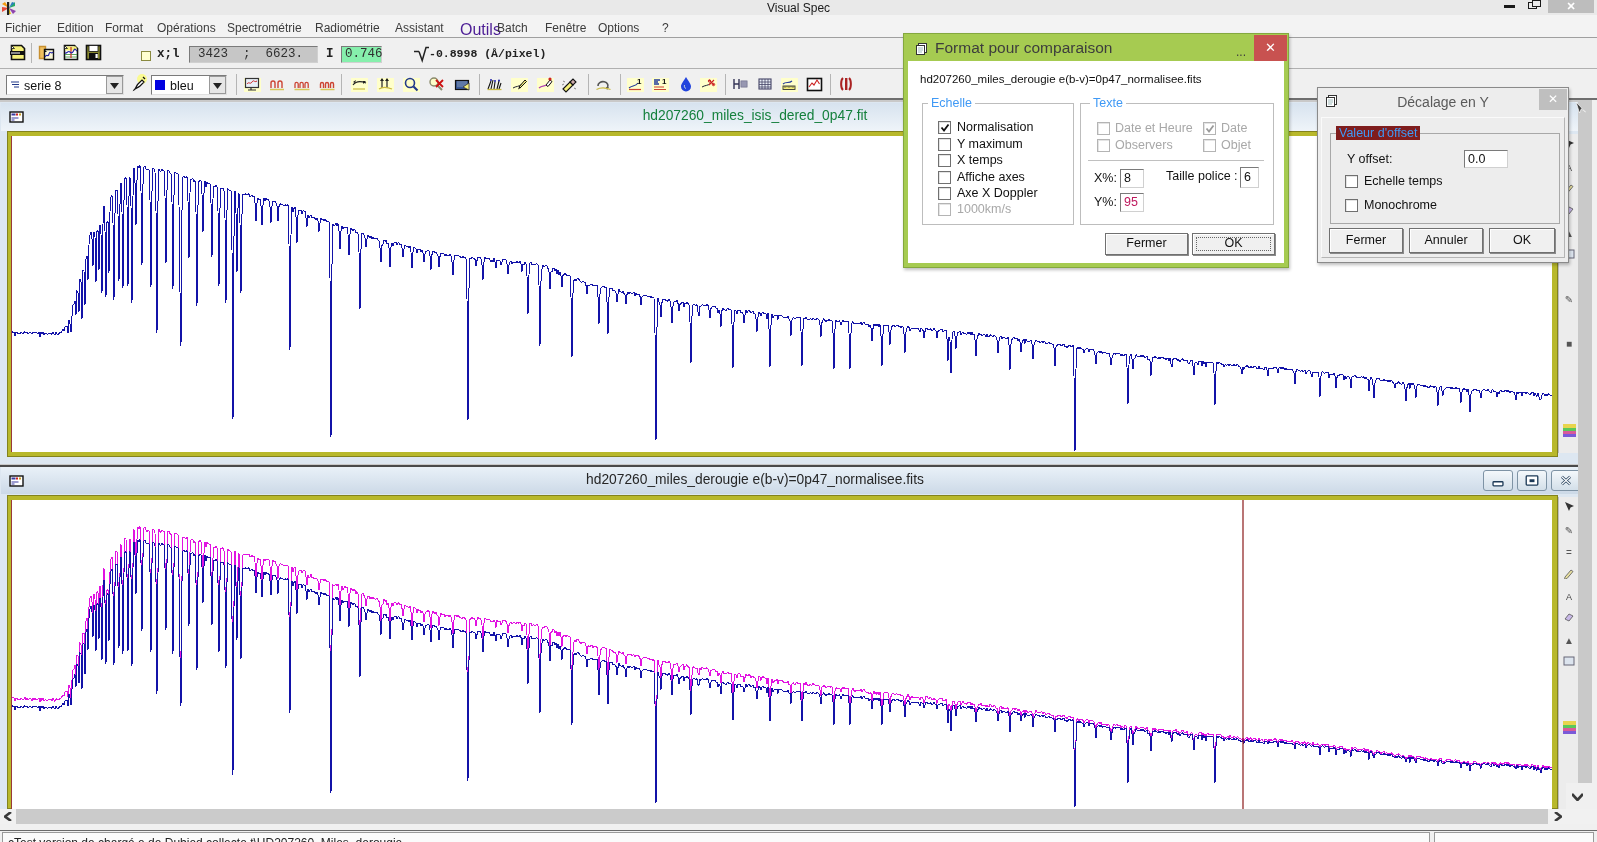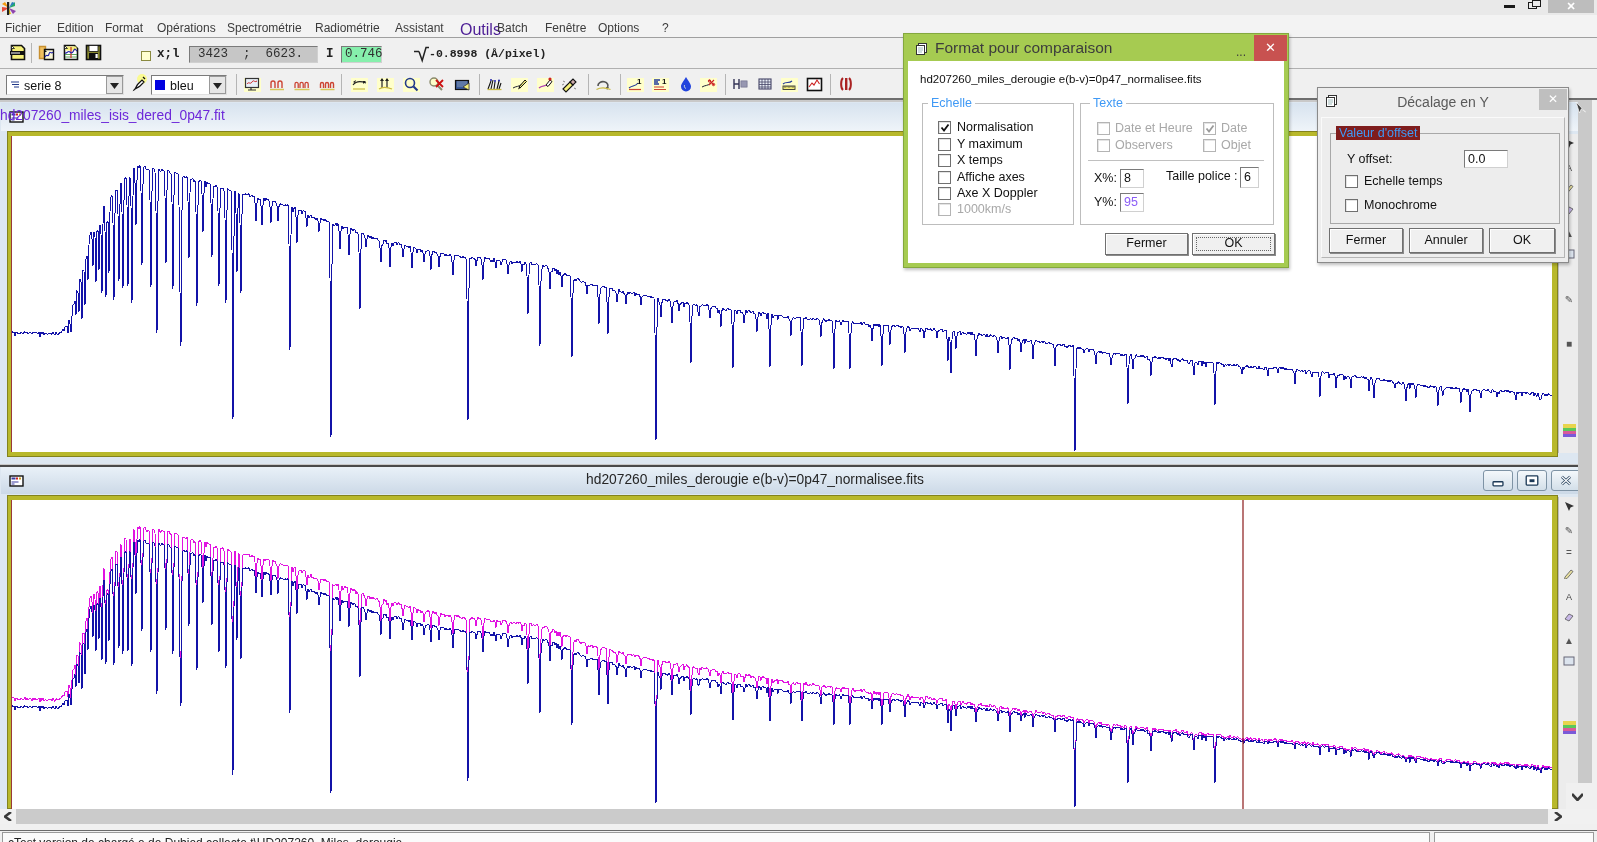--- a/index.html
+++ b/index.html
@@ -10,20 +10,21 @@
     <div class="abs" style="left:0;top:0;width:1597px;height:15px;background:#e9e9e9"></div>
     <div class="abs" style="left:2px;top:1px"><svg width="14" height="13" viewBox="0 0 14 13">
 <polygon points="7,6 0,2 3,0" fill="#f39c12"></polygon>
 <polygon points="7,6 0,10 0,5" fill="#e74c3c"></polygon>
 <polygon points="7,6 13,0 13,4" fill="#27ae60"></polygon>
 <polygon points="7,6 14,9 11,12" fill="#8e44ad"></polygon>
 <polygon points="7,6 10,0 13,1" fill="#2980b9"></polygon>
 <polygon points="7,6 9,12 5,12" fill="#f1c40f"></polygon>
 <rect x="5" y="0" width="2.2" height="13" fill="#222"></rect>
       </svg></div>
+    <div class="abs" style="left:0;top:1px;width:1597px;text-align:center;font-size:12px;color:#1a1a1a">Visual Spec</div>
     <div class="abs" style="left:1504px;top:5px;width:11px;height:2.5px;background:#1a1a1a"></div>
     <div class="abs" style="left:1528px;top:2px;width:9px;height:7px;border:1.5px solid #1a1a1a;box-sizing:border-box;background:#e9e9e9"></div>
     <div class="abs" style="left:1532px;top:0px;width:9px;height:7px;border:1.5px solid #1a1a1a;box-sizing:border-box;background:#e9e9e9"></div>
     <div class="abs" style="left:1548px;top:0;width:46px;height:13px;background:#bdbdbd;color:#fff;text-align:center;font-size:11px;line-height:12px;font-weight:bold">✕</div>
     <div class="abs" style="left:0;top:15px;width:1597px;height:22px;background:#f3f3f3;border-bottom:1px solid #9f9f9f"></div>
     <div class="abs" style="left:5px;top:21px;font-size:12px;color:#3c3c3c">Fichier</div>
     <div class="abs" style="left:57px;top:21px;font-size:12px;color:#3c3c3c">Edition</div>
     <div class="abs" style="left:105px;top:21px;font-size:12px;color:#3c3c3c">Format</div>
     <div class="abs" style="left:157px;top:21px;font-size:12px;color:#3c3c3c">Opérations</div>
     <div class="abs" style="left:227px;top:21px;font-size:12px;color:#3c3c3c">Spectrométrie</div>
@@ -227,21 +228,21 @@
     <div class="abs" style="left:1592px;top:100px;width:5px;height:712px;background:#f0f0f0"></div>
     <div class="abs" style="left:0;top:102px;width:1581px;height:362px;background:#dde7f1"></div>
     <div class="abs" style="left:1px;top:103px;width:1579px;height:28px;background:linear-gradient(#d7e3ef,#eff4f9)"></div>
     <div class="abs" style="left:9px;top:109px"><svg width="15" height="15" viewBox="0 0 15 15">
         <rect x="1" y="3" width="13" height="10" fill="#fff" stroke="#111" stroke-width="1.4"></rect>
         <rect x="2.5" y="4.5" width="4" height="2" fill="#3a3aa0"></rect>
         <rect x="7" y="4.5" width="2" height="2" fill="#cc2222"></rect>
         <rect x="10" y="4.5" width="2" height="2" fill="#caa022"></rect>
         <path d="M2.5 9h7M2.5 11h3" stroke="#3a3aa0" stroke-width="1.2"></path>
       </svg></div>
-    <div class="abs" style="left:0;top:108px;width:1510px;font-size:13.8px;color:#6d28d9">hd207260_miles_isis_dered_0p47.fit</div>
+    <div class="abs" style="left:0;top:108px;width:1510px;text-align:center;font-size:13.8px;color:#15803d">hd207260_miles_isis_dered_0p47.fit</div>
     <div class="abs" style="left:7px;top:131px;width:1551px;height:326px;background:#b8b82b;border:1px solid #83831d;box-sizing:border-box"></div>
     <div class="abs" style="left:12px;top:136px;width:1540px;height:316px;background:#fff">
       <svg width="1540" height="316" viewBox="12 136 1540 316" style="position:absolute;left:0;top:0">
         <polyline points="12,331.7 13,332.4 14,332.0 15,335.7 16,331.9 17,332.6 18,334.2 19,332.8 20,333.4 21,332.1 22,333.2 23,334.2 24,332.6 25,331.7 26,333.2 27,332.1 28,334.0 29,332.8 30,332.5 31,332.7 32,334.1 33,332.4 34,333.0 35,332.5 36,333.0 37,332.9 38,333.3 39,332.5 40,336.7 41,332.5 42,333.8 43,332.6 44,334.5 45,333.6 46,333.7 47,334.0 48,334.1 49,333.6 50,333.0 51,333.5 52,334.3 53,332.5 54,333.7 55,334.8 56,332.6 57,333.8 58,334.5 59,333.3 60,332.4 61,332.9 62,330.8 63,329.5 64,330.5 65,327.1 66,326.4 67,326.2 68,333.3 69,320.0 70,324.0 71,332.4 72,315.7 73,305.2 74,304.1 75,300.8 76,314.6 77,290.7 78,292.5 79,312.0 80,279.2 81,281.4 82,318.8 83,270.9 84,270.7 85,304.6 86,258.8 87,255.7 88,279.6 89,244.6 90,234.7 91,232.1 92,239.0 93,265.7 94,232.0 95,237.4 96,282.1 97,231.5 98,230.3 99,269.5 100,224.8 101,234.4 102,292.7 103,223.9 104,205.8 105,231.1 106,297.1 107,222.5 108,220.7 109,272.5 110,211.8 111,197.0 112,195.2 113,222.6 114,299.5 115,213.8 116,190.7 117,189.9 118,213.8 119,281.1 120,204.6 121,183.0 122,211.7 123,288.0 124,200.7 125,178.4 126,177.7 127,204.8 128,286.0 129,196.2 130,177.3 131,206.1 132,302.9 133,196.3 134,168.0 135,182.5 136,224.5 137,180.0 138,165.9 139,167.7 140,165.5 141,190.8 142,264.9 143,184.7 144,167.1 145,166.3 146,169.2 147,170.1 148,169.3 149,169.8 150,199.8 151,287.0 152,191.0 153,168.2 154,169.2 155,172.3 156,211.4 157,333.4 158,201.5 159,168.9 160,171.1 161,171.1 162,169.1 163,170.6 164,170.5 165,195.6 166,263.1 167,190.7 168,170.6 169,170.7 170,172.8 171,173.4 172,201.6 173,288.8 174,195.2 175,172.3 176,173.2 177,173.1 178,173.9 179,205.2 180,292.3 181,345.5 182,210.4 183,177.1 184,176.7 185,177.3 186,177.8 187,176.5 188,200.7 189,258.0 190,192.8 191,179.2 192,178.9 193,178.7 194,181.7 195,180.3 196,211.7 197,305.8 198,205.6 199,181.5 200,180.5 201,181.2 202,194.3 203,232.4 204,193.3 205,181.5 206,186.5 207,181.9 208,183.4 209,183.4 210,183.4 211,203.0 212,256.7 213,198.8 214,186.5 215,186.4 216,185.5 217,187.0 218,211.3 219,286.0 220,208.1 221,188.0 222,188.0 223,188.1 224,190.5 225,218.3 226,302.8 227,210.4 228,188.7 229,189.8 230,190.8 231,190.9 232,249.7 233,419.1 234,236.5 235,191.1 236,213.4 237,271.9 238,208.6 239,193.4 240,222.6 241,293.4 242,214.4 243,194.5 244,194.3 245,194.3 246,193.8 247,194.9 248,193.7 249,194.4 250,196.5 251,196.0 252,195.0 253,196.4 254,196.2 255,202.5 256,221.2 257,203.3 258,197.8 259,199.9 260,198.9 261,205.8 262,225.1 263,205.2 264,198.4 265,200.5 266,198.3 267,199.9 268,199.2 269,200.5 270,207.0 271,222.6 272,206.5 273,200.8 274,201.9 275,201.0 276,202.9 277,205.7 278,220.9 279,206.5 280,203.7 281,204.2 282,204.2 283,205.2 284,205.5 285,205.7 286,204.7 287,205.8 288,204.6 289,243.8 290,350.3 291,235.3 292,207.0 293,212.0 294,208.4 295,207.3 296,216.7 297,242.6 298,215.4 299,210.4 300,210.5 301,210.3 302,213.8 303,210.9 304,210.9 305,211.4 306,217.6 307,226.6 308,215.3 309,218.3 310,216.3 311,214.8 312,217.4 313,217.0 314,218.3 315,217.8 316,219.5 317,218.1 318,221.4 319,231.6 320,223.3 321,218.6 322,220.0 323,219.2 324,220.5 325,219.3 326,220.4 327,222.2 328,221.1 329,221.6 330,278.3 331,436.5 332,264.6 333,224.1 334,226.2 335,225.0 336,223.2 337,225.6 338,223.6 339,231.0 340,249.2 341,231.2 342,226.3 343,228.9 344,227.3 345,227.0 346,227.9 347,227.3 348,234.4 349,254.9 350,234.2 351,228.3 352,229.7 353,230.6 354,229.6 355,229.9 356,233.3 357,231.8 358,233.4 359,252.2 360,309.2 361,249.7 362,233.0 363,233.1 364,235.2 365,237.8 366,246.9 367,238.9 368,235.6 369,236.5 370,238.3 371,236.6 372,238.5 373,237.1 374,238.6 375,239.2 376,238.4 377,238.3 378,240.3 379,240.7 380,247.7 381,262.2 382,245.3 383,244.5 384,239.8 385,241.3 386,240.5 387,243.6 388,243.2 389,247.7 390,266.9 391,247.3 392,243.1 393,245.5 394,242.8 395,242.9 396,242.5 397,244.7 398,242.7 399,243.0 400,244.6 401,243.8 402,248.0 403,257.2 404,248.9 405,245.1 406,246.0 407,246.3 408,246.3 409,247.6 410,246.0 411,252.4 412,268.0 413,252.4 414,247.1 415,247.9 416,248.9 417,253.0 418,248.8 419,250.0 420,249.4 421,252.2 422,250.0 423,252.5 424,262.1 425,254.2 426,251.2 427,251.1 428,250.3 429,251.2 430,256.2 431,269.6 432,254.5 433,251.4 434,251.5 435,252.9 436,252.3 437,254.3 438,255.7 439,266.9 440,256.5 441,253.4 442,254.1 443,253.0 444,254.2 445,255.6 446,254.7 447,255.5 448,254.9 449,255.4 450,254.6 451,256.1 452,261.6 453,275.3 454,259.9 455,255.3 456,255.3 457,255.9 458,255.5 459,255.9 460,256.6 461,257.4 462,258.1 463,256.6 464,258.2 465,257.1 466,258.6 467,298.9 468,420.0 469,288.7 470,258.1 471,258.6 472,257.4 473,257.9 474,258.2 475,259.4 476,265.6 477,260.6 478,257.0 479,258.2 480,257.6 481,259.3 482,264.9 483,279.5 484,262.2 485,257.4 486,258.9 487,258.8 488,258.4 489,258.6 490,259.7 491,261.8 492,260.2 493,261.7 494,258.5 495,261.7 496,268.0 497,260.3 498,260.8 499,261.1 500,260.9 501,264.5 502,261.9 503,259.6 504,259.8 505,259.9 506,259.8 507,264.1 508,274.2 509,265.1 510,261.8 511,261.1 512,263.9 513,262.2 514,262.5 515,262.3 516,262.8 517,261.6 518,262.3 519,262.5 520,261.2 521,263.7 522,271.6 523,264.2 524,265.1 525,262.2 526,264.0 527,276.1 528,313.7 529,274.6 530,262.7 531,262.2 532,265.1 533,264.2 534,264.4 535,264.9 536,264.0 537,263.8 538,265.1 539,285.4 540,345.8 541,280.9 542,269.1 543,265.6 544,267.1 545,266.0 546,265.8 547,266.0 548,268.5 549,272.0 550,288.9 551,271.7 552,271.9 553,268.5 554,268.5 555,271.1 556,269.3 557,274.3 558,270.4 559,275.2 560,271.6 561,276.2 562,286.8 563,275.7 564,274.4 565,273.6 566,275.3 567,274.8 568,275.6 569,275.6 570,276.1 571,297.0 572,357.4 573,292.8 574,280.4 575,279.2 576,280.9 577,278.8 578,278.6 579,279.4 580,281.3 581,282.1 582,282.0 583,281.3 584,282.1 585,282.0 586,285.4 587,294.2 588,285.4 589,285.4 590,285.0 591,284.5 592,284.0 593,286.3 594,284.8 595,285.5 596,285.8 597,285.0 598,296.6 599,324.3 600,294.5 601,287.9 602,287.0 603,286.7 604,286.6 605,287.4 606,287.0 607,301.6 608,333.9 609,296.8 610,288.2 611,288.7 612,288.3 613,290.9 614,290.9 615,290.7 616,292.7 617,302.0 618,293.7 619,289.5 620,291.9 621,291.8 622,292.5 623,291.3 624,293.4 625,295.2 626,303.9 627,294.6 628,292.6 629,293.4 630,292.5 631,292.7 632,294.3 633,293.1 634,292.5 635,295.5 636,293.5 637,294.8 638,294.0 639,294.0 640,296.4 641,305.0 642,297.2 643,295.9 644,294.7 645,295.9 646,295.1 647,296.0 648,296.7 649,296.3 650,297.3 651,296.7 652,297.3 653,298.0 654,297.7 655,333.1 656,440.1 657,327.6 658,297.7 659,302.2 660,304.5 661,317.1 662,302.6 663,299.3 664,299.5 665,298.8 666,300.5 667,300.1 668,301.4 669,299.2 670,300.9 671,306.8 672,323.1 673,305.8 674,301.6 675,301.8 676,301.7 677,300.4 678,303.4 679,311.0 680,304.5 681,303.3 682,302.5 683,302.0 684,307.2 685,303.1 686,303.7 687,302.1 688,303.5 689,304.5 690,322.0 691,362.7 692,316.1 693,304.7 694,304.5 695,305.2 696,305.6 697,304.5 698,311.7 699,315.7 700,306.1 701,306.3 702,304.8 703,304.8 704,305.8 705,305.7 706,305.3 707,304.8 708,305.3 709,310.2 710,318.1 711,308.5 712,306.7 713,307.0 714,306.2 715,306.2 716,308.1 717,308.5 718,312.6 719,309.8 720,313.9 721,326.5 722,310.6 723,308.4 724,309.7 725,310.0 726,311.0 727,309.1 728,308.7 729,309.3 730,310.2 731,309.4 732,324.2 733,368.3 734,322.2 735,310.3 736,311.3 737,313.5 738,310.3 739,310.4 740,310.2 741,312.8 742,312.2 743,314.0 744,322.6 745,315.1 746,310.4 747,312.6 748,311.0 749,310.8 750,311.2 751,313.1 752,312.2 753,311.3 754,313.4 755,313.5 756,318.5 757,331.6 758,317.5 759,311.8 760,313.4 761,316.0 762,312.9 763,312.7 764,313.3 765,313.5 766,314.2 767,318.9 768,313.1 769,328.5 770,366.8 771,325.6 772,314.0 773,317.8 774,316.3 775,315.0 776,316.1 777,314.7 778,319.5 779,315.1 780,315.6 781,315.6 782,316.2 783,316.8 784,317.6 785,317.3 786,316.9 787,317.5 788,316.0 789,319.2 790,320.9 791,335.9 792,320.2 793,317.8 794,317.9 795,318.8 796,317.8 797,317.1 798,318.1 799,317.0 800,317.4 801,331.2 802,365.5 803,329.1 804,318.2 805,318.8 806,317.4 807,318.8 808,319.9 809,319.6 810,318.8 811,318.8 812,319.6 813,318.1 814,319.2 815,319.3 816,319.5 817,318.4 818,319.0 819,320.3 820,324.9 821,336.6 822,322.6 823,320.4 824,318.6 825,320.8 826,321.3 827,320.8 828,320.4 829,319.6 830,320.7 831,320.8 832,321.0 833,332.9 834,369.2 835,329.2 836,320.5 837,321.4 838,321.9 839,320.7 840,321.7 841,325.1 842,322.3 843,320.6 844,321.6 845,321.2 846,322.0 847,321.3 848,320.9 849,333.3 850,369.1 851,332.9 852,322.9 853,321.7 854,323.7 855,323.7 856,323.2 857,323.4 858,323.2 859,323.4 860,323.4 861,322.5 862,324.7 863,322.9 864,322.6 865,324.3 866,324.1 867,324.8 868,324.5 869,326.9 870,325.4 871,327.5 872,341.3 873,328.6 874,323.9 875,325.5 876,324.5 877,326.3 878,324.5 879,326.6 880,324.6 881,335.6 882,366.0 883,333.9 884,325.0 885,325.6 886,325.0 887,325.3 888,325.0 889,331.9 890,344.6 891,330.3 892,326.2 893,325.8 894,325.7 895,326.7 896,326.0 897,325.8 898,325.7 899,326.3 900,326.4 901,328.2 902,326.5 903,327.2 904,334.0 905,352.8 906,332.3 907,328.1 908,326.4 909,327.5 910,330.7 911,328.9 912,328.5 913,328.3 914,328.9 915,328.2 916,328.4 917,327.9 918,328.4 919,329.8 920,331.5 921,328.3 922,328.9 923,330.4 924,338.0 925,331.6 926,328.2 927,328.2 928,329.6 929,329.9 930,328.8 931,329.2 932,330.6 933,330.4 934,328.6 935,330.0 936,331.3 937,337.9 938,331.5 939,330.4 940,329.8 941,329.4 942,329.2 943,331.4 944,330.8 945,330.8 946,329.8 947,338.6 948,360.7 949,337.3 950,341.2 951,373.3 952,339.6 953,331.7 954,331.1 955,336.3 956,348.6 957,336.4 958,332.4 959,332.1 960,331.5 961,335.4 962,333.1 963,331.8 964,333.9 965,333.3 966,334.2 967,334.1 968,332.2 969,333.8 970,332.3 971,334.6 972,332.5 973,335.0 974,334.4 975,339.5 976,356.0 977,339.4 978,335.5 979,333.5 980,334.4 981,334.0 982,335.6 983,334.8 984,334.8 985,334.7 986,336.5 987,334.5 988,336.4 989,336.7 990,334.7 991,335.6 992,336.2 993,336.5 994,335.6 995,336.1 996,337.3 997,340.2 998,353.2 999,341.4 1000,337.1 1001,336.6 1002,338.5 1003,336.7 1004,337.8 1005,338.0 1006,338.5 1007,338.7 1008,337.1 1009,344.9 1010,369.5 1011,343.6 1012,339.4 1013,338.1 1014,337.7 1015,338.5 1016,338.0 1017,338.5 1018,340.4 1019,338.7 1020,342.4 1021,352.4 1022,342.9 1023,340.4 1024,339.0 1025,343.4 1026,339.6 1027,341.2 1028,341.7 1029,341.1 1030,341.0 1031,340.4 1032,343.7 1033,359.2 1034,344.9 1035,341.8 1036,340.4 1037,340.7 1038,342.2 1039,341.2 1040,342.4 1041,341.8 1042,341.1 1043,343.2 1044,341.6 1045,342.2 1046,343.6 1047,343.5 1048,342.8 1049,341.9 1050,343.9 1051,343.9 1052,344.0 1053,344.1 1054,348.3 1055,365.8 1056,346.9 1057,345.4 1058,344.3 1059,344.8 1060,344.6 1061,345.8 1062,345.5 1063,344.3 1064,344.6 1065,346.6 1066,346.4 1067,347.4 1068,346.3 1069,345.7 1070,345.3 1071,347.1 1072,346.7 1073,345.4 1074,376.4 1075,451.0 1076,369.0 1077,348.4 1078,347.4 1079,349.0 1080,347.1 1081,348.6 1082,348.9 1083,349.2 1084,352.8 1085,350.2 1086,348.7 1087,348.4 1088,349.2 1089,351.8 1090,349.3 1091,349.8 1092,349.2 1093,349.4 1094,350.6 1095,354.5 1096,364.4 1097,353.0 1098,352.1 1099,351.0 1100,353.2 1101,351.1 1102,353.2 1103,352.8 1104,352.8 1105,352.6 1106,352.7 1107,354.1 1108,353.0 1109,353.1 1110,356.8 1111,364.7 1112,358.2 1113,354.8 1114,353.3 1115,354.3 1116,353.7 1117,353.5 1118,354.0 1119,353.9 1120,353.6 1121,356.3 1122,354.5 1123,355.6 1124,355.7 1125,354.2 1126,354.1 1127,367.4 1128,404.3 1129,364.6 1130,355.6 1131,354.3 1132,359.2 1133,369.3 1134,359.3 1135,358.0 1136,354.6 1137,355.9 1138,356.9 1139,356.6 1140,356.8 1141,355.5 1142,356.3 1143,355.7 1144,356.5 1145,357.5 1146,356.9 1147,356.1 1148,359.5 1149,359.4 1150,361.2 1151,375.6 1152,361.8 1153,356.9 1154,358.0 1155,356.6 1156,357.7 1157,358.0 1158,358.5 1159,357.7 1160,358.4 1161,357.1 1162,357.4 1163,357.4 1164,358.5 1165,358.4 1166,359.3 1167,358.6 1168,358.0 1169,360.8 1170,358.4 1171,364.1 1172,366.8 1173,359.3 1174,358.5 1175,359.1 1176,358.1 1177,360.3 1178,359.5 1179,360.5 1180,362.2 1181,360.3 1182,359.3 1183,358.8 1184,360.9 1185,360.1 1186,360.9 1187,360.1 1188,363.1 1189,363.7 1190,361.8 1191,360.7 1192,360.5 1193,365.5 1194,375.0 1195,362.8 1196,362.9 1197,362.7 1198,364.8 1199,361.0 1200,361.3 1201,360.9 1202,365.6 1203,361.3 1204,363.4 1205,362.5 1206,366.5 1207,362.0 1208,362.1 1209,362.7 1210,362.8 1211,362.0 1212,363.0 1213,362.6 1214,373.3 1215,404.5 1216,370.9 1217,362.2 1218,363.5 1219,362.5 1220,363.1 1221,363.4 1222,364.4 1223,364.0 1224,367.1 1225,364.9 1226,365.0 1227,365.0 1228,364.5 1229,365.6 1230,363.8 1231,365.0 1232,365.7 1233,365.3 1234,364.6 1235,365.4 1236,365.8 1237,364.7 1238,364.7 1239,366.8 1240,366.7 1241,368.8 1242,373.9 1243,367.2 1244,369.4 1245,367.2 1246,366.3 1247,365.4 1248,367.2 1249,366.7 1250,367.8 1251,366.2 1252,368.1 1253,367.2 1254,366.7 1255,366.6 1256,367.0 1257,368.5 1258,368.7 1259,366.1 1260,368.5 1261,368.0 1262,368.0 1263,368.7 1264,370.0 1265,367.1 1266,367.5 1267,369.6 1268,375.7 1269,368.3 1270,368.9 1271,367.8 1272,368.5 1273,368.5 1274,367.7 1275,367.2 1276,367.4 1277,369.1 1278,372.7 1279,368.2 1280,367.4 1281,369.3 1282,367.5 1283,369.3 1284,367.6 1285,369.9 1286,367.8 1287,369.8 1288,369.6 1289,370.0 1290,369.8 1291,370.0 1292,369.1 1293,370.7 1294,373.1 1295,384.4 1296,371.5 1297,368.8 1298,370.0 1299,370.3 1300,371.2 1301,371.3 1302,369.8 1303,371.6 1304,371.2 1305,370.1 1306,373.7 1307,371.8 1308,370.8 1309,370.9 1310,370.8 1311,373.6 1312,377.3 1313,371.9 1314,372.4 1315,372.3 1316,372.6 1317,372.2 1318,372.3 1319,377.4 1320,396.5 1321,375.7 1322,371.8 1323,372.1 1324,373.2 1325,373.1 1326,372.2 1327,372.4 1328,372.1 1329,378.3 1330,373.8 1331,374.7 1332,374.2 1333,374.5 1334,373.2 1335,376.2 1336,387.9 1337,377.6 1338,374.8 1339,375.7 1340,373.8 1341,374.8 1342,374.3 1343,375.2 1344,379.7 1345,376.3 1346,378.9 1347,376.9 1348,377.0 1349,376.8 1350,379.3 1351,388.3 1352,376.8 1353,376.6 1354,376.1 1355,375.3 1356,376.4 1357,377.4 1358,377.9 1359,377.4 1360,378.0 1361,376.9 1362,377.0 1363,377.3 1364,376.6 1365,379.0 1366,377.5 1367,379.3 1368,379.1 1369,390.8 1370,380.4 1371,377.6 1372,378.6 1373,385.0 1374,398.0 1375,383.3 1376,380.4 1377,378.2 1378,378.6 1379,378.6 1380,380.1 1381,381.1 1382,380.7 1383,380.4 1384,379.2 1385,381.1 1386,380.6 1387,380.6 1388,381.9 1389,380.6 1390,381.3 1391,380.5 1392,381.1 1393,382.6 1394,383.8 1395,388.1 1396,383.1 1397,383.5 1398,381.7 1399,382.7 1400,383.3 1401,384.2 1402,384.2 1403,382.3 1404,383.5 1405,388.5 1406,400.9 1407,387.6 1408,384.5 1409,383.0 1410,388.5 1411,383.0 1412,384.8 1413,383.5 1414,385.0 1415,388.8 1416,397.6 1417,386.3 1418,384.1 1419,384.1 1420,385.0 1421,385.3 1422,385.0 1423,385.0 1424,386.6 1425,385.0 1426,386.5 1427,386.3 1428,387.4 1429,387.5 1430,386.5 1431,385.7 1432,387.2 1433,386.1 1434,387.7 1435,386.2 1436,387.1 1437,391.5 1438,405.8 1439,390.1 1440,386.7 1441,386.5 1442,390.6 1443,395.5 1444,390.3 1445,388.7 1446,388.3 1447,387.3 1448,387.4 1449,387.3 1450,387.3 1451,388.7 1452,387.4 1453,389.2 1454,388.3 1455,388.4 1456,387.6 1457,388.8 1458,388.4 1459,388.4 1460,391.7 1461,402.6 1462,391.9 1463,389.4 1464,388.5 1465,389.9 1466,389.5 1467,391.8 1468,389.2 1469,395.1 1470,412.2 1471,394.4 1472,390.9 1473,390.9 1474,389.0 1475,389.2 1476,389.4 1477,390.8 1478,391.1 1479,390.5 1480,392.8 1481,397.9 1482,391.3 1483,390.1 1484,389.1 1485,390.0 1486,390.1 1487,391.1 1488,389.5 1489,390.8 1490,391.8 1491,392.5 1492,389.9 1493,389.9 1494,391.9 1495,390.8 1496,391.8 1497,397.4 1498,392.4 1499,394.2 1500,391.0 1501,390.6 1502,392.3 1503,391.3 1504,391.8 1505,390.5 1506,390.4 1507,391.8 1508,390.6 1509,391.6 1510,392.8 1511,391.3 1512,391.4 1513,392.1 1514,392.2 1515,394.9 1516,400.3 1517,392.5 1518,393.4 1519,391.9 1520,392.2 1521,392.1 1522,395.9 1523,392.4 1524,393.1 1525,392.1 1526,393.6 1527,392.3 1528,393.2 1529,393.9 1530,394.3 1531,393.4 1532,392.7 1533,392.4 1534,396.1 1535,393.0 1536,394.7 1537,396.4 1538,393.1 1539,396.8 1540,400.1 1541,399.5 1542,394.6 1543,393.3 1544,393.9 1545,395.6 1546,394.3 1547,395.7 1548,394.6 1549,393.7 1550,395.3 1551,395.1 1552,395.2" fill="none" stroke="#1313a8" stroke-width="1" shape-rendering="crispEdges"></polyline>
       </svg>
     </div>
     <div class="abs" style="left:11px;top:136px;width:1px;height:316px;background:#993a3a"></div>
     <div class="abs" style="left:0;top:465px;width:1581px;height:344px;background:#dde7f1"></div>
     <div class="abs" style="left:0;top:465px;width:1581px;height:2px;background:#4a4a4a"></div>
     <div class="abs" style="left:1px;top:467px;width:1579px;height:27px;background:linear-gradient(#e9f1f8,#ccd9e7)"></div>
@@ -389,21 +390,21 @@
     <div style="position:absolute;left:1097px;top:139px;width:13px;height:13px;background:#fff;border:1px solid #b4b4b4;box-sizing:border-box;box-shadow:inset 1px 1px 0 #e4e4e4"></div>
     <div class="abs" style="left:1115px;top:138px;font-size:12.5px;color:#a8a8a8">Observers</div>
     <div style="position:absolute;left:1203px;top:139px;width:13px;height:13px;background:#fff;border:1px solid #b4b4b4;box-sizing:border-box;box-shadow:inset 1px 1px 0 #e4e4e4"></div>
     <div class="abs" style="left:1221px;top:138px;font-size:12.5px;color:#a8a8a8">Objet</div>
     <div class="abs" style="left:1088px;top:160px;width:176px;height:1px;background:#c0c0c0"></div>
     <div class="abs" style="left:1094px;top:171px;font-size:12.5px;color:#111">X%:</div>
     <div style="position:absolute;left:1120px;top:169px;width:24px;height:19px;background:#fff;border:1px solid #7a7a7a;border-bottom-color:#d0d0d0;border-right-color:#d0d0d0;box-sizing:border-box;font-family:'Liberation Sans',sans-serif;font-size:12.5px;color:#111;line-height:17px;padding-left:3px;white-space:pre">8</div>
     <div class="abs" style="left:1166px;top:169px;font-size:12.5px;color:#111">Taille police&nbsp;:</div>
     <div style="position:absolute;left:1240px;top:167px;width:19px;height:21px;background:#fff;border:1px solid #7a7a7a;border-bottom-color:#d0d0d0;border-right-color:#d0d0d0;box-sizing:border-box;font-family:'Liberation Sans',sans-serif;font-size:12.5px;color:#111;line-height:19px;padding-left:3px;white-space:pre">6</div>
     <div class="abs" style="left:1094px;top:195px;font-size:12.5px;color:#111">Y%:</div>
-    <div style="position:absolute;left:1120px;top:193px;width:24px;height:19px;background:#fff;border:1px solid #7a7a7a;border-bottom-color:#d0d0d0;border-right-color:#d0d0d0;box-sizing:border-box;font-family:'Liberation Sans',sans-serif;font-size:12.5px;color:#8b5cf6;line-height:17px;padding-left:3px;white-space:pre">95</div>
+    <div style="position:absolute;left:1120px;top:193px;width:24px;height:19px;background:#fff;border:1px solid #7a7a7a;border-bottom-color:#d0d0d0;border-right-color:#d0d0d0;box-sizing:border-box;font-family:'Liberation Sans',sans-serif;font-size:12.5px;color:#be185d;line-height:17px;padding-left:3px;white-space:pre">95</div>
     <div style="position:absolute;left:1105px;top:233px;width:83px;height:22px;background:#f0f0f0;border:1px solid #707070;box-sizing:border-box;box-shadow:inset 1px 1px 0 #ffffff,1px 1px 0 #8a8a8a;text-align:center;line-height:19px;font-size:12.5px;color:#111">Fermer</div>
     <div style="position:absolute;left:1192px;top:233px;width:83px;height:22px;background:#f0f0f0;border:1.5px solid #707070;box-sizing:border-box;box-shadow:inset 1px 1px 0 #ffffff,1px 1px 0 #8a8a8a;text-align:center;line-height:19px;font-size:12.5px;color:#111"><div style="position:absolute;left:3px;top:3px;right:3px;bottom:3px;border:1px dotted #666"></div>OK</div>
     <div class="abs" style="left:1317px;top:87px;width:252px;height:176px;background:#ededed;border:1px solid #8a8a8a;box-sizing:border-box;box-shadow:1px 2px 3px rgba(0,0,0,0.25)"></div>
     <div class="abs" style="left:1325px;top:94px"><svg width="14" height="14" viewBox="0 0 14 14">
         <rect x="3.5" y="1.5" width="8" height="9" fill="#fff" stroke="#333" stroke-width="1"></rect>
         <rect x="1.5" y="3.5" width="8" height="9" fill="#fff" stroke="#333" stroke-width="1"></rect>
         <path d="M3 6h5M3 8h5M3 10h4" stroke="#8aa" stroke-width="0.8"></path>
       </svg></div>
     <div class="abs" style="left:1317px;top:94px;width:252px;text-align:center;font-size:14px;color:#5a5a5a">Décalage en Y</div>
     <div class="abs" style="left:1539px;top:89px;width:28px;height:21px;background:#bfbfbf;color:#fff;text-align:center;font-size:12px;line-height:21px">✕</div>

